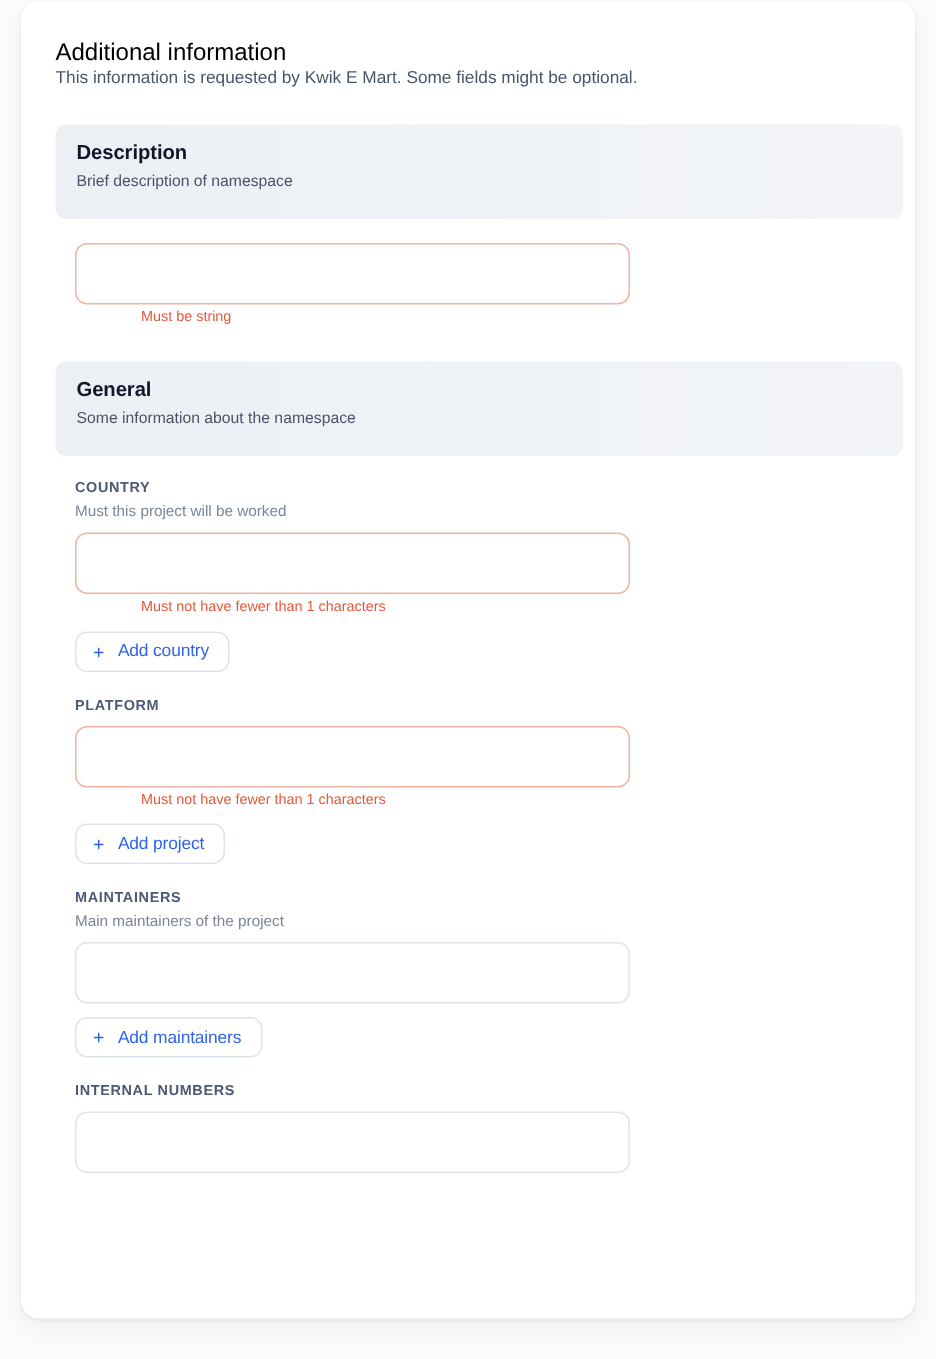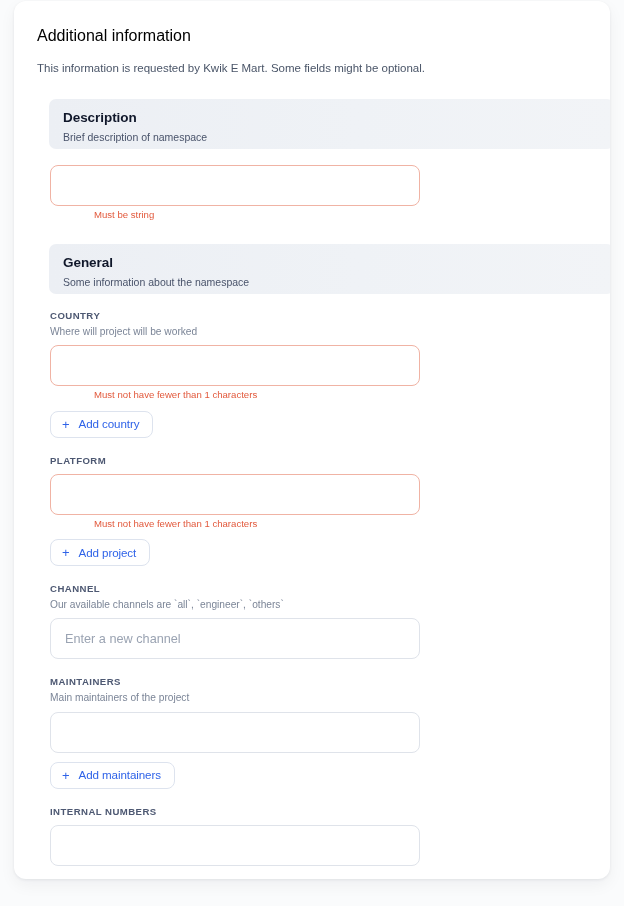--- a/index.html
+++ b/index.html
@@ -32,34 +32,33 @@
     box-shadow: 0 1px 3px rgba(16, 24, 40, 0.07),
                 0 6px 16px rgba(16, 24, 40, 0.05);
     overflow: hidden;
   }
 
   .card-inner {
     padding: 26px 22px 0 23px;
   }
 
   .page-subtitle {
-    margin-top: 16px;
+    margin-top: 0;
     font-size: 11.5px;
     color: #4a5568;
     line-height: 1.35;
   }
 
   
   .section-band {
     margin-top: 22px;
     width: 565px;
     border-radius: 7px;
     background: linear-gradient(to right, #eceff4 0%, #eff2f6 55%, #f2f4f7 100%);
-    padding: 11px 14px 4px 14px;
-    margin-left: 12px;
+    padding: 11px 14px 17px 14px;
   }
 
   .section-title {
     font-size: 13.5px;
     font-weight: bold;
     color: #10172a;
     letter-spacing: -0.05px;
     line-height: 1.25;
   }
 
@@ -175,46 +174,39 @@
         <div class="error-msg">Must be string</div>
       </div>
 
       <div class="section-band">
         <div class="section-title">General</div>
         <div class="section-desc">Some information about the namespace</div>
       </div>
 
       <div class="field first-field">
         <div class="field-label">COUNTRY</div>
-        <div class="field-desc">Where will project will be worked</div>
+        <div class="field-desc">Must this project will be worked</div>
         <div class="input error"></div>
         <div class="error-msg">Must not have fewer than 1 characters</div>
         <button class="add-btn">
           <span class="plus">+</span>
           <span class="btn-label">Add country</span>
         </button>
       </div>
 
       <div class="field gap-top">
         <div class="field-label">PLATFORM</div>
         <div class="input error"></div>
         <div class="error-msg">Must not have fewer than 1 characters</div>
         <button class="add-btn">
           <span class="plus">+</span>
           <span class="btn-label">Add project</span>
         </button>
       </div>
 
-      <div class="field gap-top">
-        <div class="field-label">CHANNEL</div>
-        <div class="field-desc">Our available channels are `all`, `engineer`, `others`</div>
-        <div class="input">
-          <span class="placeholder">Enter a new channel</span>
-        </div>
-      </div>
 
       <div class="field gap-top">
         <div class="field-label">MAINTAINERS</div>
         <div class="field-desc">Main maintainers of the project</div>
         <div class="input"></div>
         <button class="add-btn">
           <span class="plus">+</span>
           <span class="btn-label">Add maintainers</span>
         </button>
       </div>

